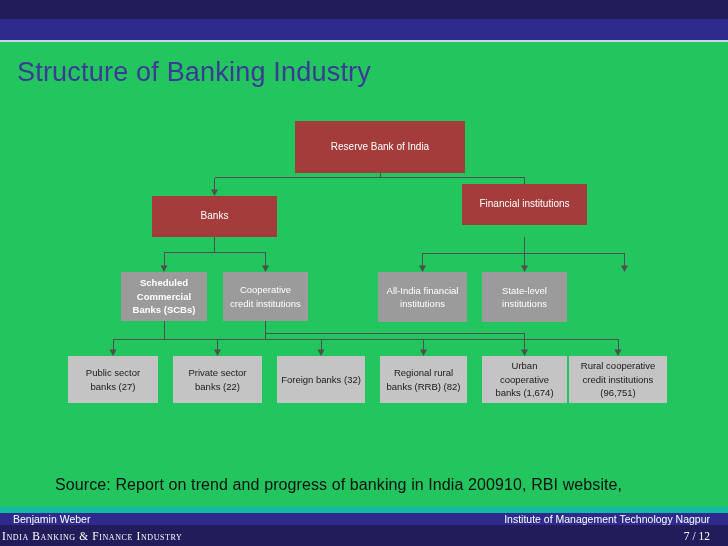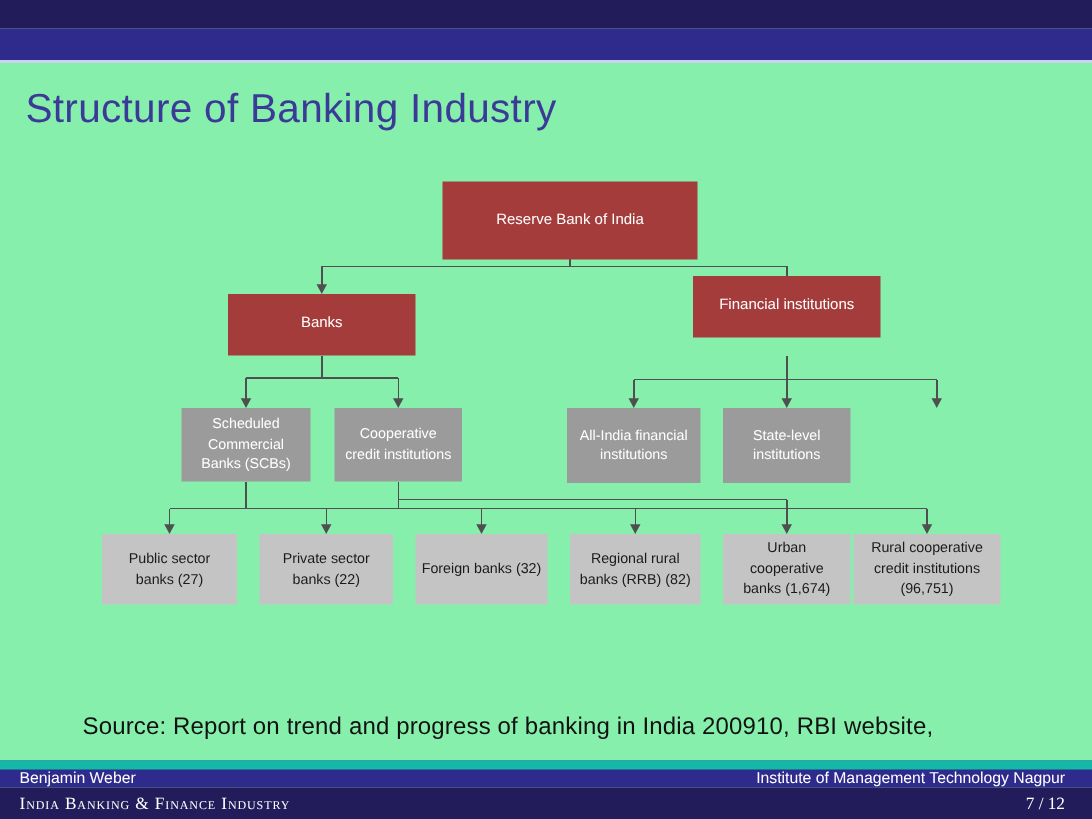--- a/index.html
+++ b/index.html
@@ -1,17 +1,17 @@
 <!DOCTYPE html>
 <html style="--header-dark: #221d5a; --header-blue: #2e2b8c; --header-separator: #ccd3ed; --title-color: #3b3b97; --node-red: #a43c3c; --node-gray: #9b9b9b; --node-light-gray: #c4c4c4; --connector: #4f4f4f;"><head>
 <meta charset="utf-8">
 <style>
   html,body{margin:0;padding:0;background:#888;}
   .slide{
-    position:relative;width:728px;height:546px;background:#86efac;
+    position:relative;width:728px;height:546px;background:#22c55e;
     font-family:"Liberation Sans",sans-serif;overflow:hidden;margin:0 auto;
   }
   
   .hdr-dark{position:absolute;left:0;top:0;width:728px;height:19px;background:var(--header-dark);}
   .hdr-blue{position:absolute;left:0;top:19px;width:728px;height:21px;background:var(--header-blue);}
   .hdr-sep{position:absolute;left:0;top:40px;width:728px;height:2px;background:var(--header-separator);}
   .frame-title{
     position:absolute;left:17px;top:57px;font-size:27px;color:var(--title-color);
     letter-spacing:0.2px;white-space:nowrap;
   }
@@ -33,21 +33,21 @@
   
   .foot-author{
     position:absolute;left:0;top:507px;width:728px;height:18px;background:var(--header-blue);
     border-top:6px solid #14b8a6;box-sizing:border-box;
     display:flex;align-items:center;justify-content:space-between;
     padding:0 18px 0 13px;color:#ffffff;font-size:10.5px;
   }
   .foot-title{
     position:absolute;left:0;top:525px;width:728px;height:21px;background:var(--header-dark);
     display:flex;align-items:center;justify-content:space-between;
-    padding:0 18px 0 13px;box-sizing:border-box;color:#ffffff;
+    padding:0 18px 0 2px;box-sizing:border-box;color:#ffffff;
     font-family:"Liberation Serif",serif;font-size:11.5px;
   }
   .foot-title .sc{font-variant:small-caps;letter-spacing:0.6px;}
 </style>
 </head>
 <body>
 
 <div class="slide">
 
   <div class="hdr-dark"></div>
@@ -79,21 +79,21 @@
         <polygon points="420,349.5 427,349.5 423.5,356"></polygon>
         <polygon points="521,349.5 528,349.5 524.5,356"></polygon>
         <polygon points="614.5,349.5 621.5,349.5 618,356"></polygon>
       </g>
     </svg>
 
     <div class="node red" style="left:295px;top:121px;width:170px;height:52px;">Reserve Bank of India</div>
     <div class="node red" style="left:152px;top:196px;width:125px;height:41px;">Banks</div>
     <div class="node red" style="left:462px;top:184px;width:125px;height:41px;">Financial institutions</div>
 
-    <div class="node gray" style="left:121px;top:272px;width:86px;height:49px;">Scheduled Commercial Banks (SCBs)</div>
+    <div class="node gray" style="left:121px;top:272px;width:86px;height:49px;font-weight:bold;">Scheduled Commercial Banks (SCBs)</div>
     <div class="node gray" style="left:223px;top:272px;width:85px;height:49px;">Cooperative credit institutions</div>
     <div class="node gray" style="left:378px;top:272px;width:89px;height:50px;">All-India financial institutions</div>
     <div class="node gray" style="left:482px;top:272px;width:85px;height:50px;">State-level institutions</div>
 
     <div class="node light" style="left:68px;top:356px;width:90px;height:47px;">Public sector banks (27)</div>
     <div class="node light" style="left:173px;top:356px;width:89px;height:47px;">Private sector banks (22)</div>
     <div class="node light" style="left:277px;top:356px;width:88px;height:47px;">Foreign banks (32)</div>
     <div class="node light" style="left:380px;top:356px;width:87px;height:47px;">Regional rural banks (RRB) (82)</div>
     <div class="node light" style="left:482px;top:356px;width:85px;height:47px;">Urban cooperative banks (1,674)</div>
     <div class="node light" style="left:569px;top:356px;width:98px;height:47px;">Rural cooperative credit institutions (96,751)</div>

